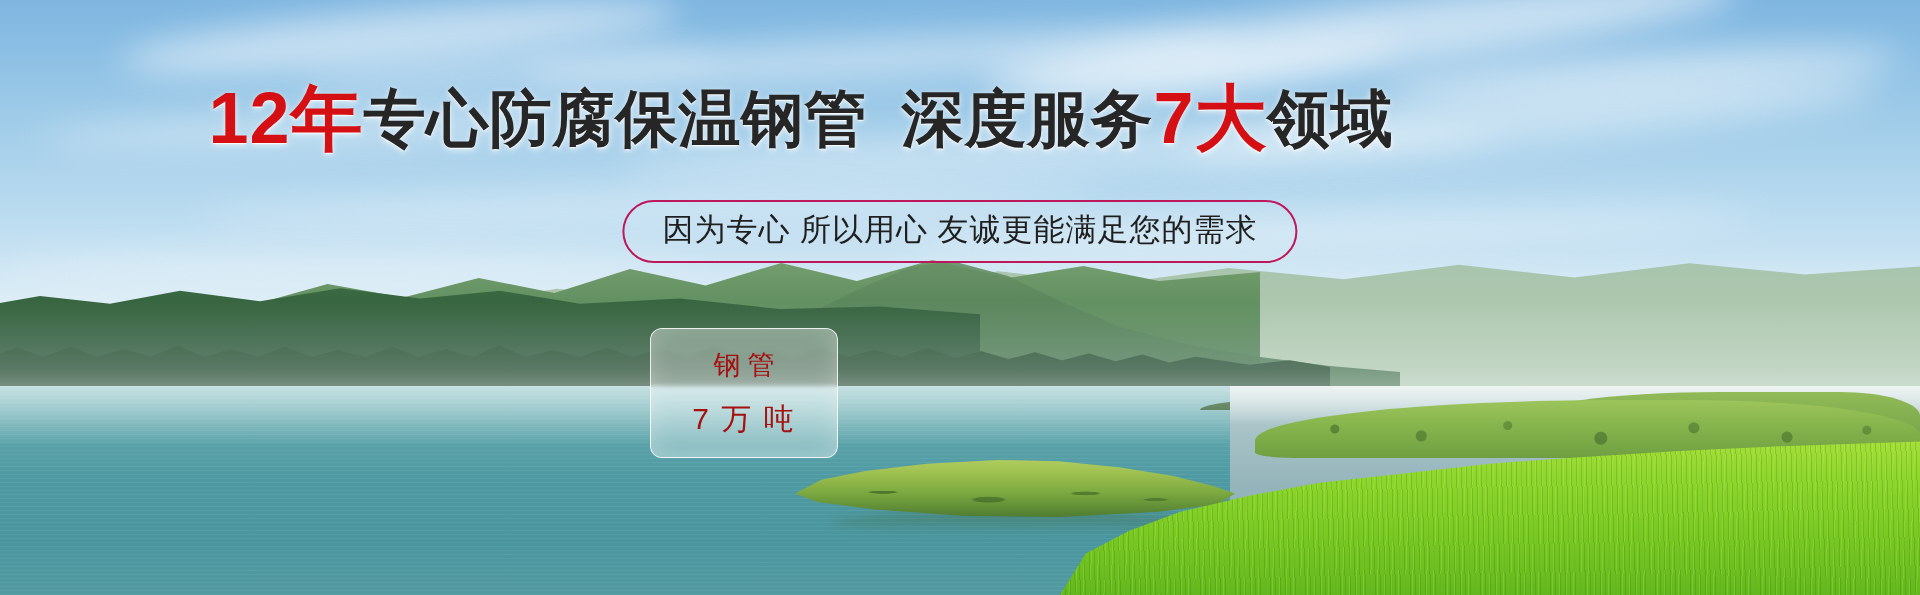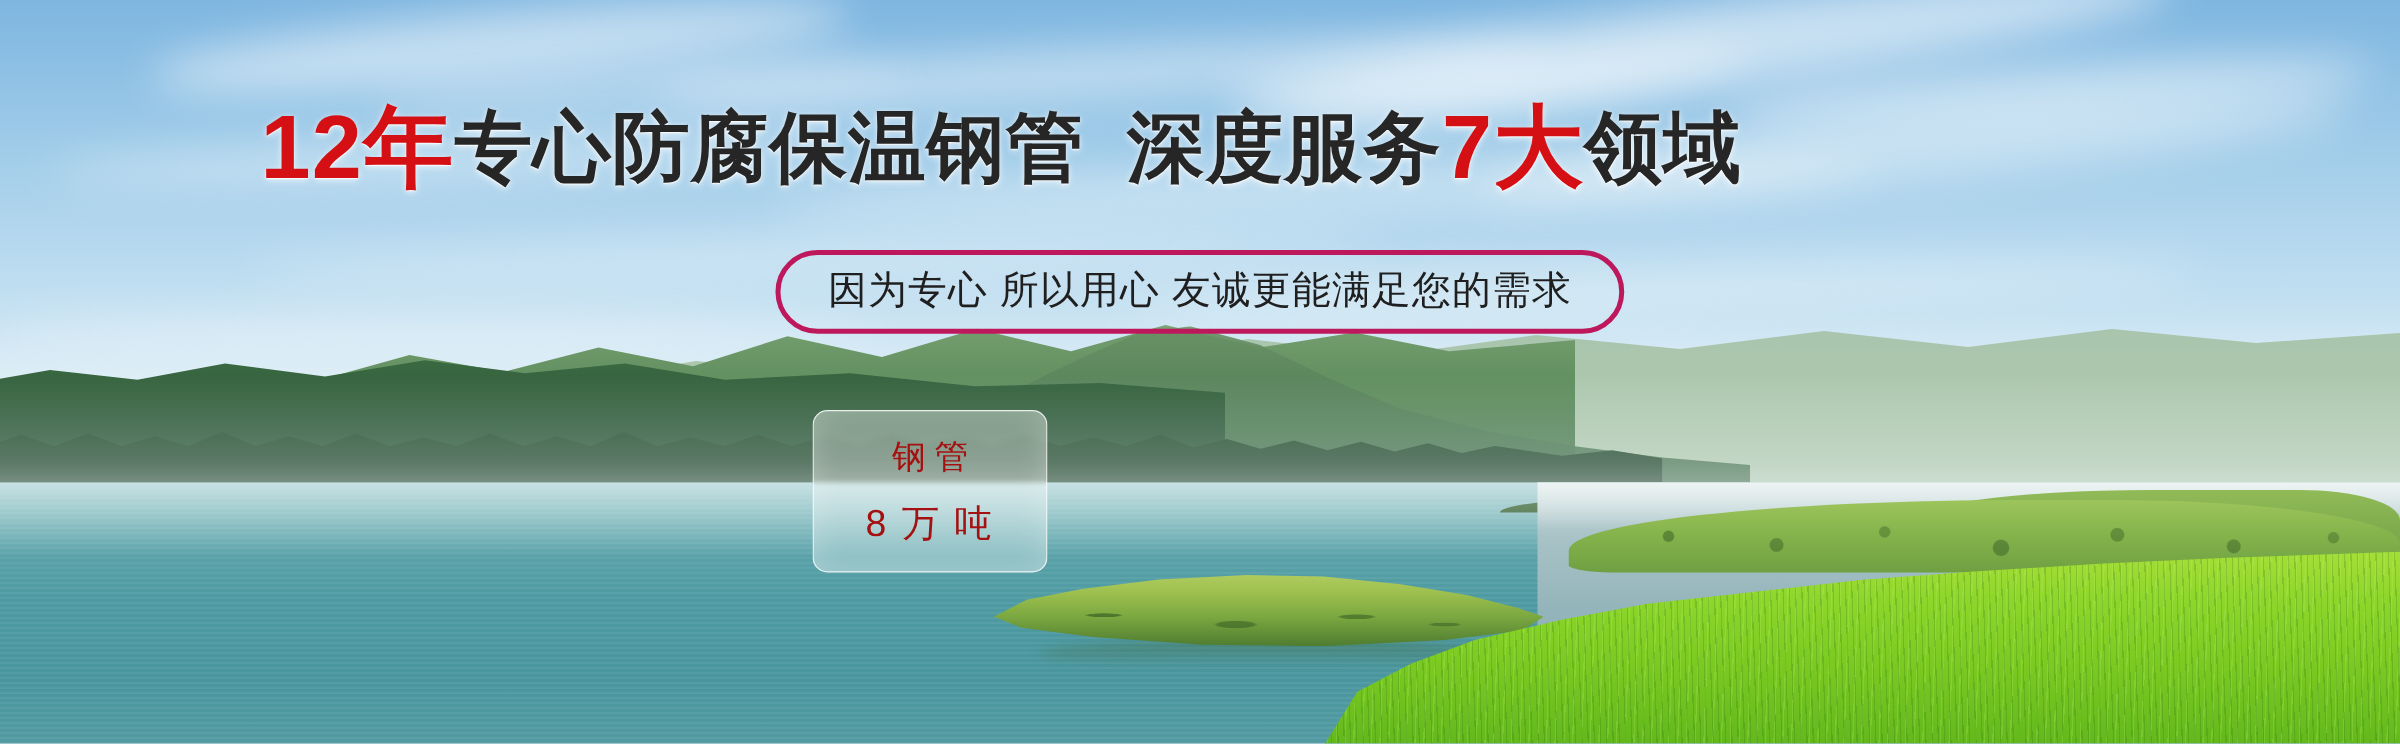--- a/index.html
+++ b/index.html
@@ -207,21 +207,21 @@
     font-size:62px;font-weight:bold;line-height:1;letter-spacing:1px;
     white-space:nowrap;
     text-shadow:0 2px 6px rgba(255,255,255,.75), 0 1px 1px rgba(255,255,255,.9);
   }
   .hl-red{color:#d51015;font-size:72px;vertical-align:-3px;}
   .hl-dark{color:#262626;}
   .hl-gap{display:inline-block;width:34px;}
 
   .pill{
     position:absolute;top:200px;left:50%;transform:translateX(-50%);
-    border:4px solid #be185d;border-radius:40px;
+    border:2px solid #be185d;border-radius:40px;
     padding:7px 38px 10px 38px;
     font-size:31px;color:#1f1f1f;letter-spacing:1px;white-space:nowrap;
     background:rgba(255,255,255,.05);
   }
 
   
   .cards{
     position:absolute;top:328px;left:650px;width:620px;height:128px;
     display:flex;gap:16px;
   }
@@ -294,20 +294,20 @@
     <div class="headline">
       <span class="hl-red">12年</span><span class="hl-dark">专心防腐保温钢管</span><span class="hl-gap"></span><span class="hl-dark">深度服务</span><span class="hl-red">7大</span><span class="hl-dark">领域</span>
     </div>
 
     <div class="pill">因为专心 所以用心  友诚更能满足您的需求</div>
 
     <div class="cards">
 
       <div class="card">
         <div class="card-title">钢管</div>
-        <div class="card-value"><span>8 万 吨</span></div>
+        <div class="card-value"><span>7 万 吨</span></div>
       </div>
 
 
 
     </div>
   </div>
 </div>
 
 </body></html>

